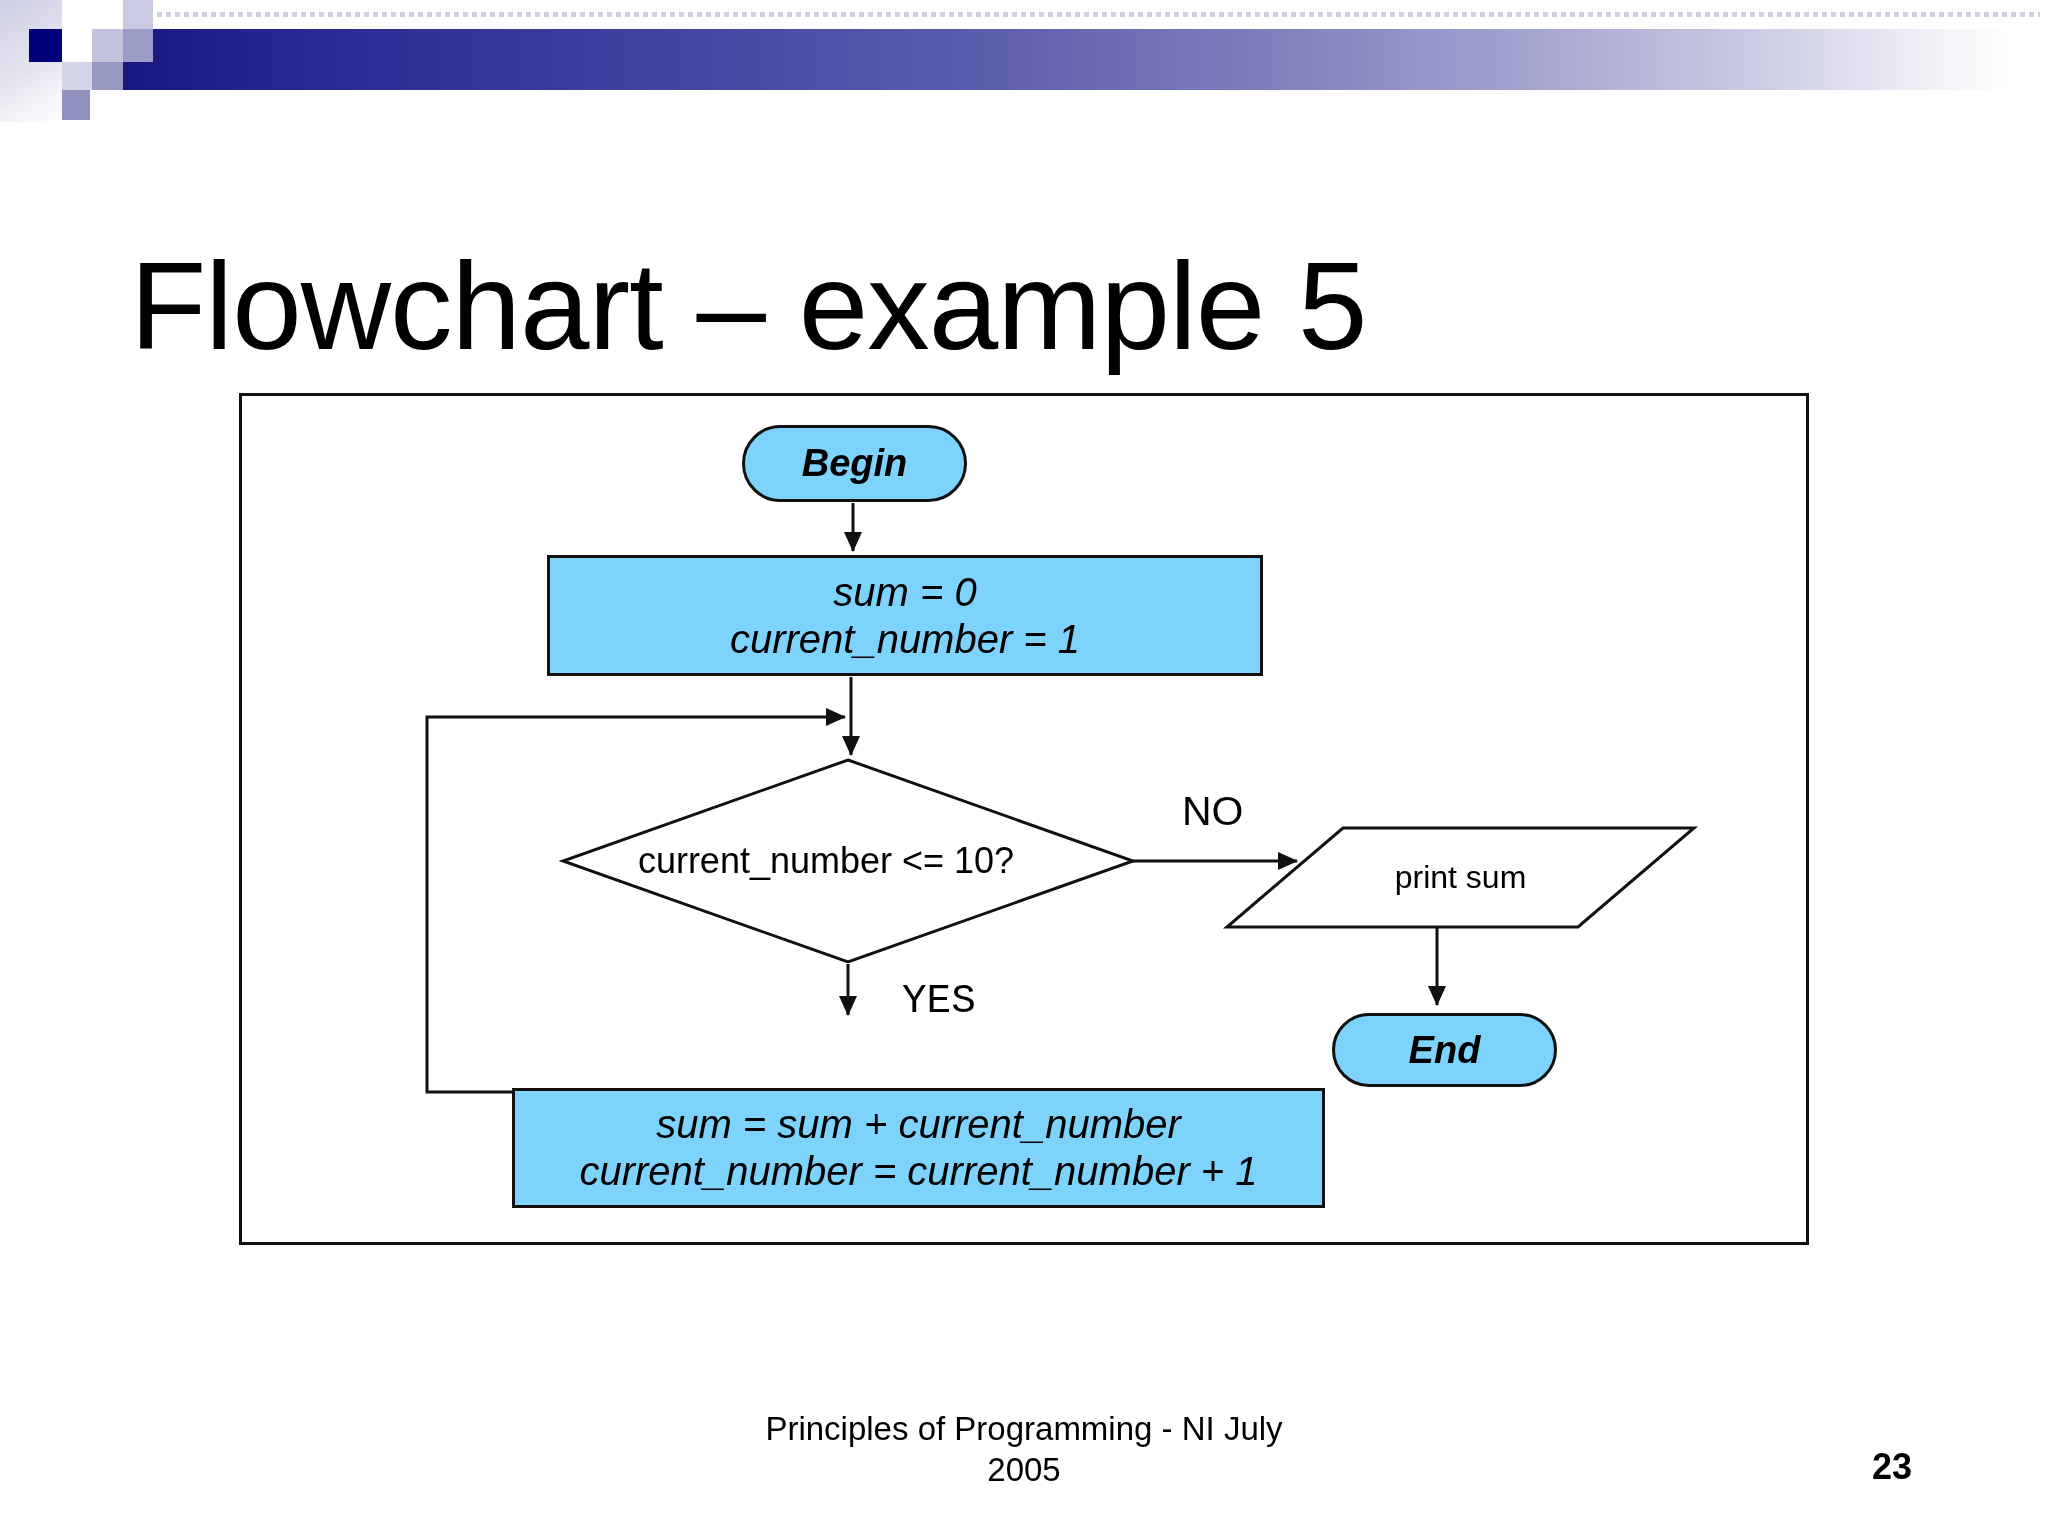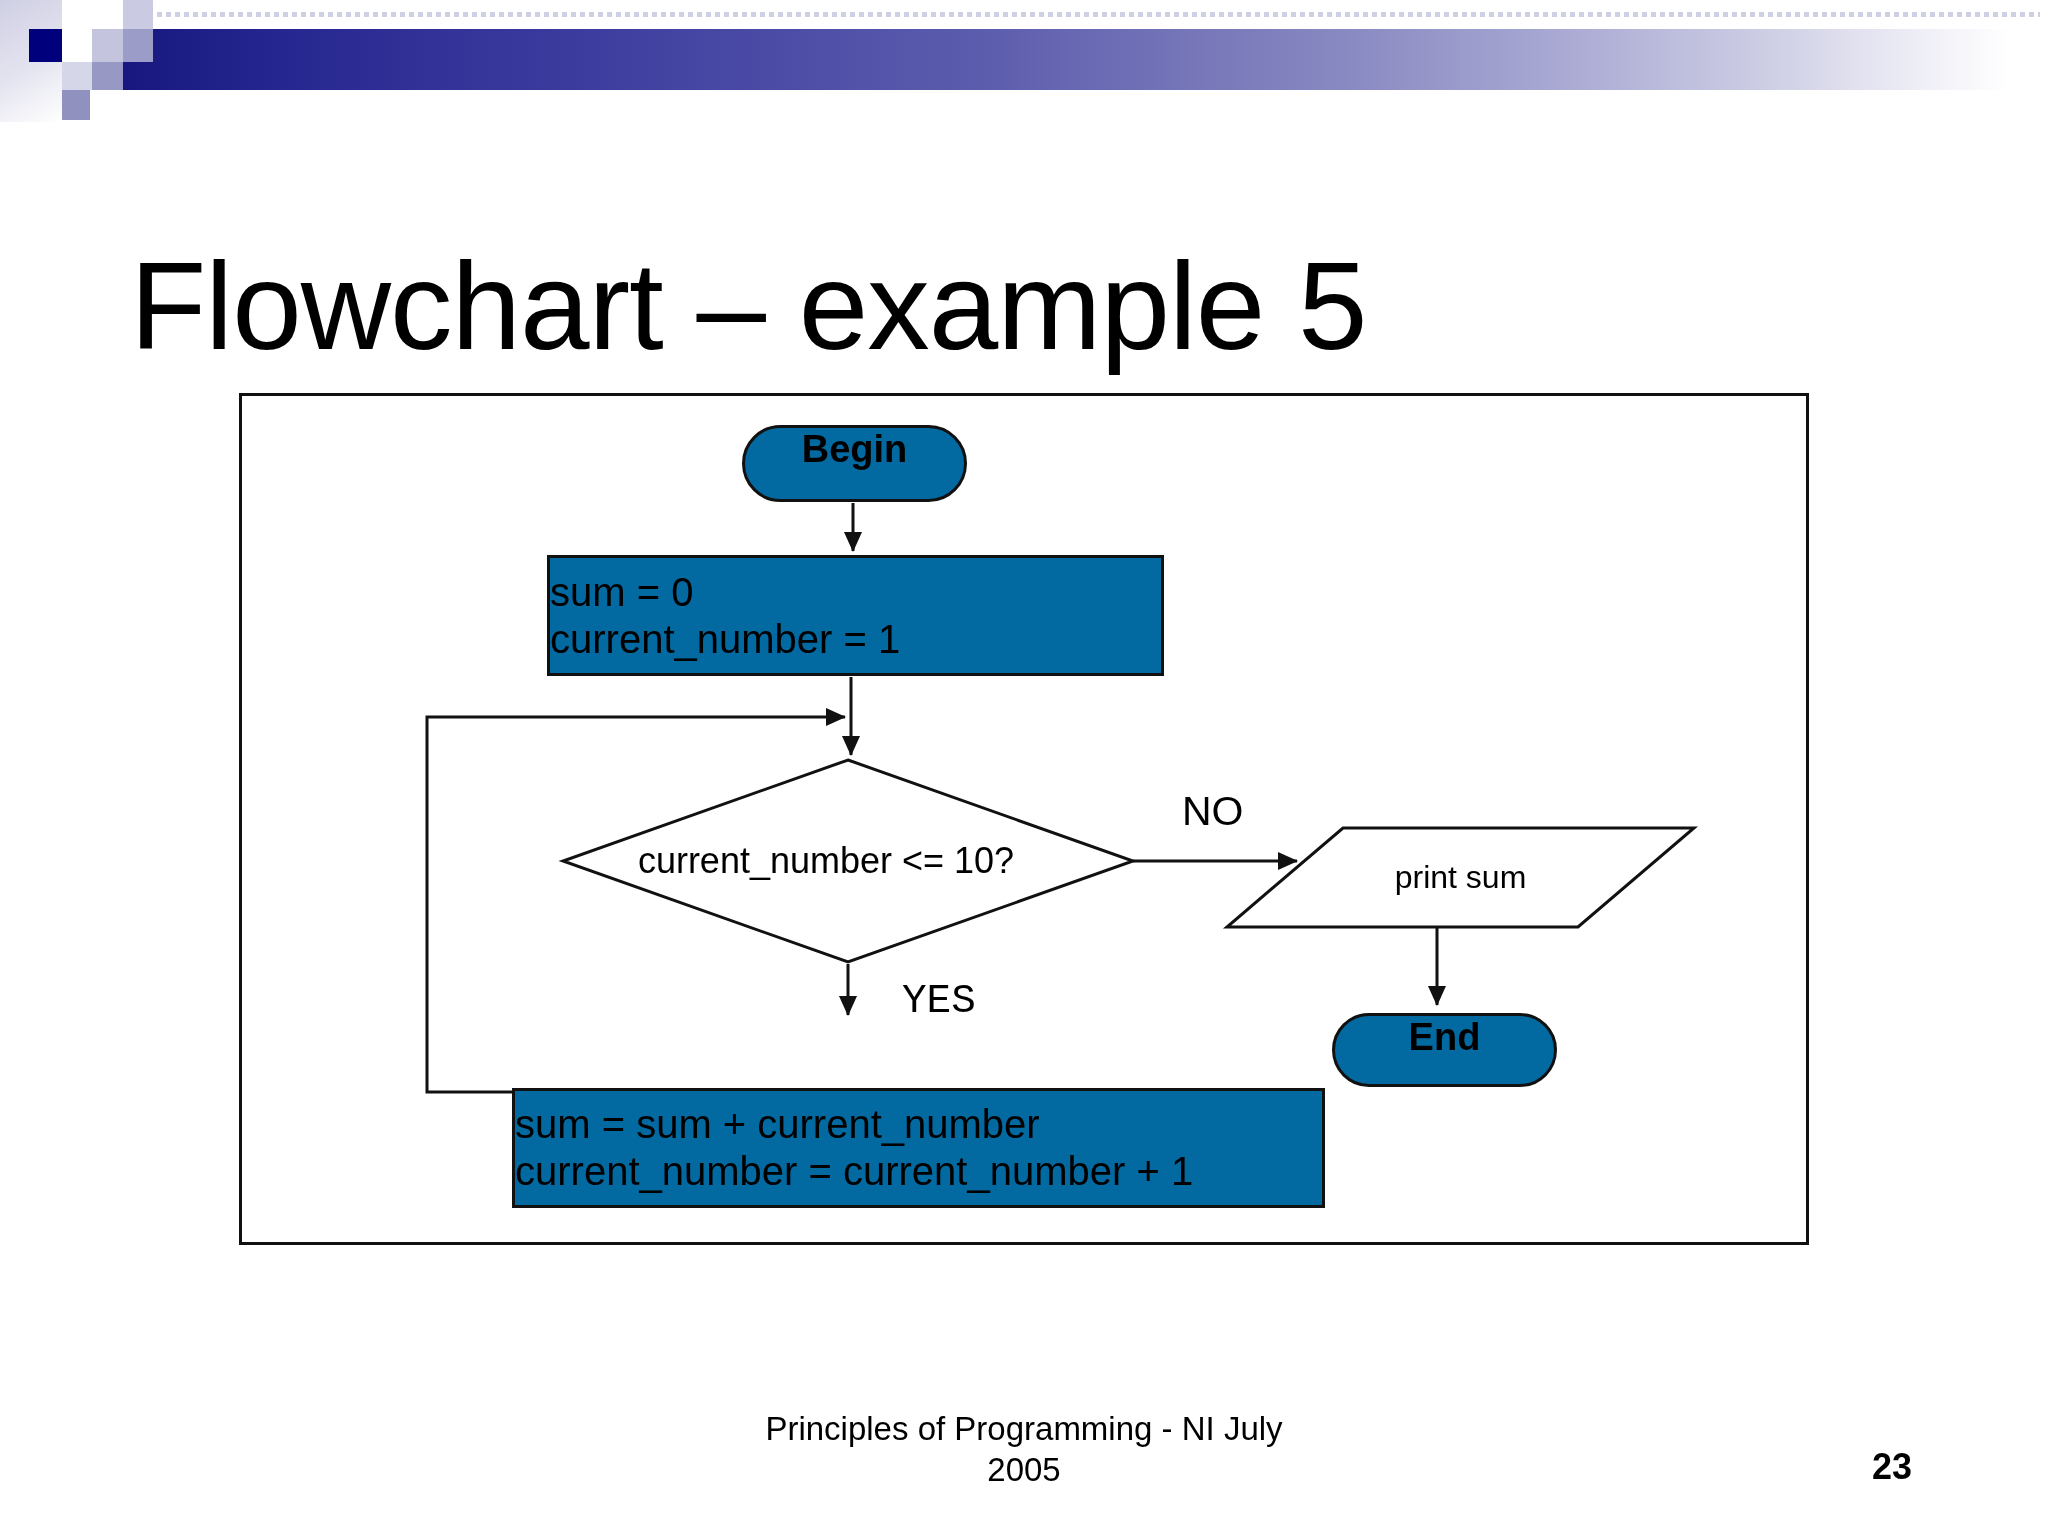--- a/index.html
+++ b/index.html
@@ -26,27 +26,27 @@
   .sq-e{left:62px;top:90px;width:28px;height:30px;background:#9191c0;}
 
   
   .title{left:130px;top:190px;font-size:125px;line-height:1.1;font-weight:400;
     letter-spacing:-1px;white-space:nowrap;margin-top:47px;}
 
   
   .fc-border{left:239px;top:393px;width:1564px;height:846px;border:3px solid #111;}
   .fc-svg{left:0;top:0;width:2048px;height:1536px;pointer-events:none;}
 
-  .shape{display:flex;align-items:flex-start;justify-content:center;text-align:center;
-    background:#0369a1;box-sizing:border-box;}
+  .shape{display:flex;align-items:center;justify-content:center;text-align:center;
+    background:#7dd3fc;box-sizing:border-box;font-style:italic;}
   .pill{border:3px solid #111;border-radius:45px;font-weight:bold;font-size:38px;}
   .begin-pill{left:742px;top:425px;width:225px;height:77px;}
   .end-pill{left:1332px;top:1013px;width:225px;height:74px;}
   .procbox{border:3px solid #111;flex-direction:column;font-size:40px;line-height:47px;}
-  .box-init{left:547px;top:555px;width:617px;height:121px;}
+  .box-init{left:547px;top:555px;width:716px;height:121px;}
   .box-loop{left:512px;top:1088px;width:813px;height:120px;}
   .diamond-label{left:541px;top:760px;width:570px;height:202px;display:flex;
     align-items:center;justify-content:center;font-size:36px;background:transparent;}
   .para-label{left:1227px;top:828px;width:467px;height:99px;display:flex;
     align-items:center;justify-content:center;font-size:32px;background:transparent;}
   .branch-label{font-size:41px;line-height:1;background:transparent;}
   .no-label{left:1158px;top:791px;margin-left:24px;}
   .yes-label{left:902px;top:981px;font-family:Liberation Mono, monospace;}
 
   

